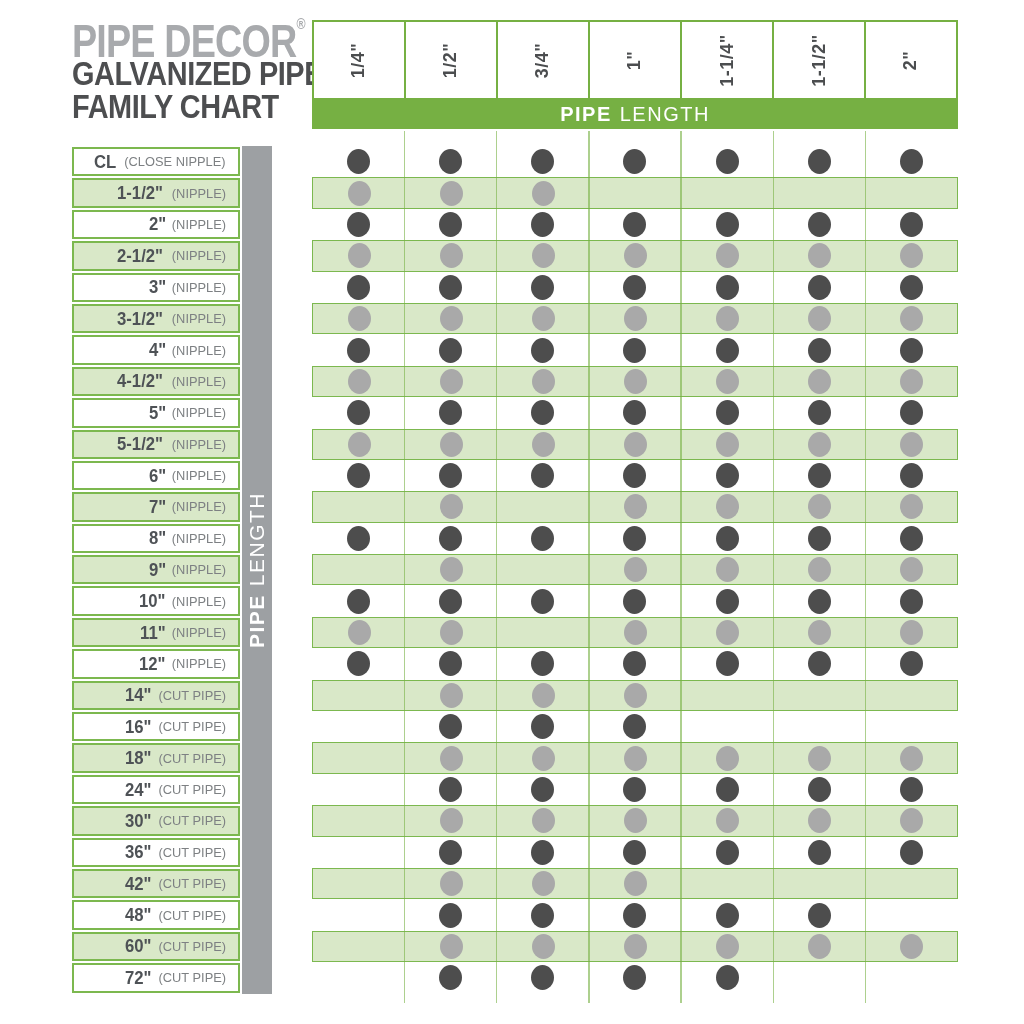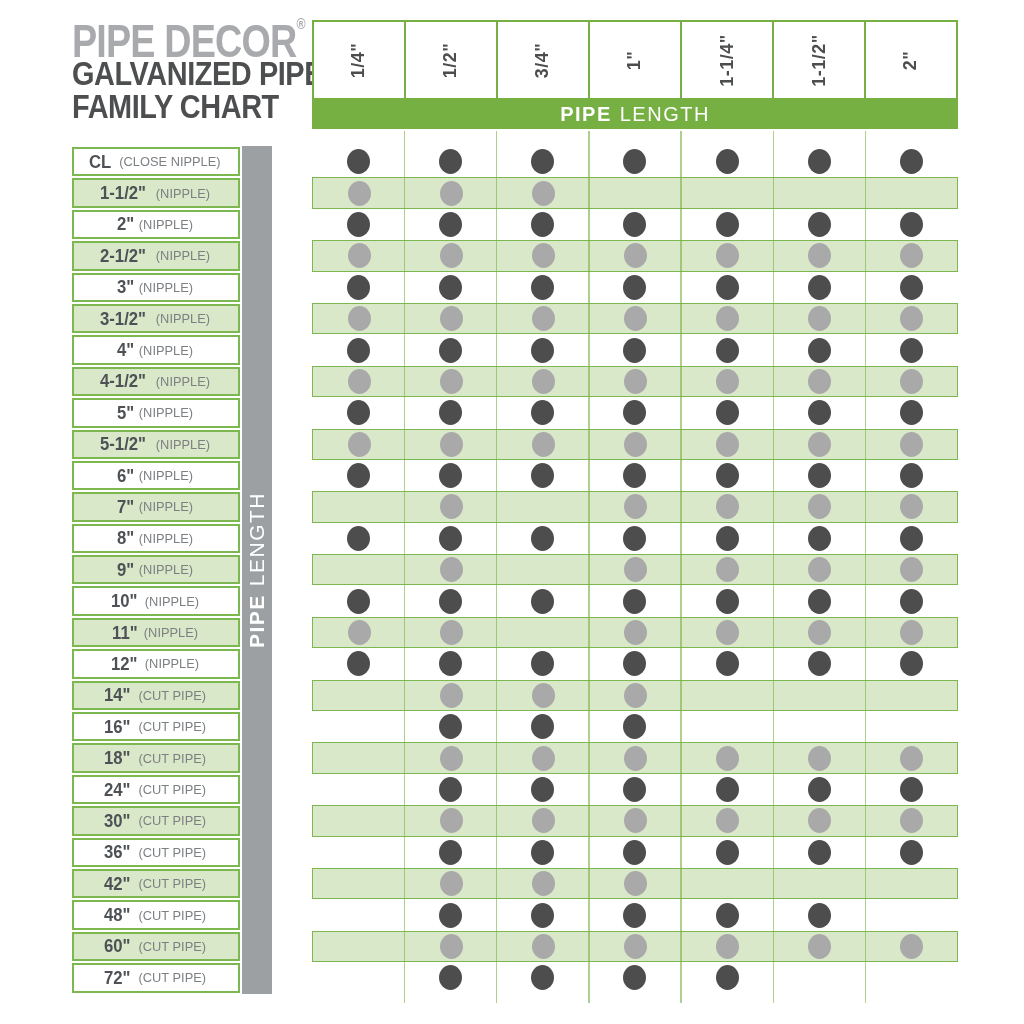--- a/index.html
+++ b/index.html
@@ -34,21 +34,21 @@
   #length-bar{left:242px;top:146px;width:30px;height:848px;background:var(--gray-bar);
          display:flex;align-items:center;justify-content:center;}
   #length-bar .vtext{transform:rotate(-90deg);white-space:nowrap;color:#fff;font-size:21px;
          letter-spacing:1.5px;}
   #length-bar .bold{font-weight:bold;margin-right:8px;}
 
   
   #rows{left:72px;top:146px;width:886px;display:flex;flex-direction:column;z-index:1;}
   .row{display:flex;height:31.4px;position:relative;}
   .label-box{width:168px;box-sizing:border-box;border:2px solid var(--band-border);
-         background:#fff;display:flex;align-items:center;justify-content:center;
+         background:#fff;display:flex;align-items:center;justify-content:flex-end;
          padding:0 12px 0 10px;height:calc(100% - 2px);margin:1px 0;}
   .row.green .label-box{background:var(--band-green);}
   .size{font-weight:bold;font-size:19px;color:var(--label-text);display:inline-block;
          transform:scaleX(0.88);transform-origin:left center;white-space:nowrap;}
   .note{font-size:13.5px;color:var(--note-text);display:inline-block;
          transform:scaleX(0.95);transform-origin:right center;white-space:nowrap;}
   .spacer{width:72px;}
   .cells{width:646px;display:flex;box-sizing:border-box;background:transparent;}
   .row.green .cells{background:var(--band-green);
          border-top:1.5px solid var(--band-border);border-bottom:1.5px solid var(--band-border);

